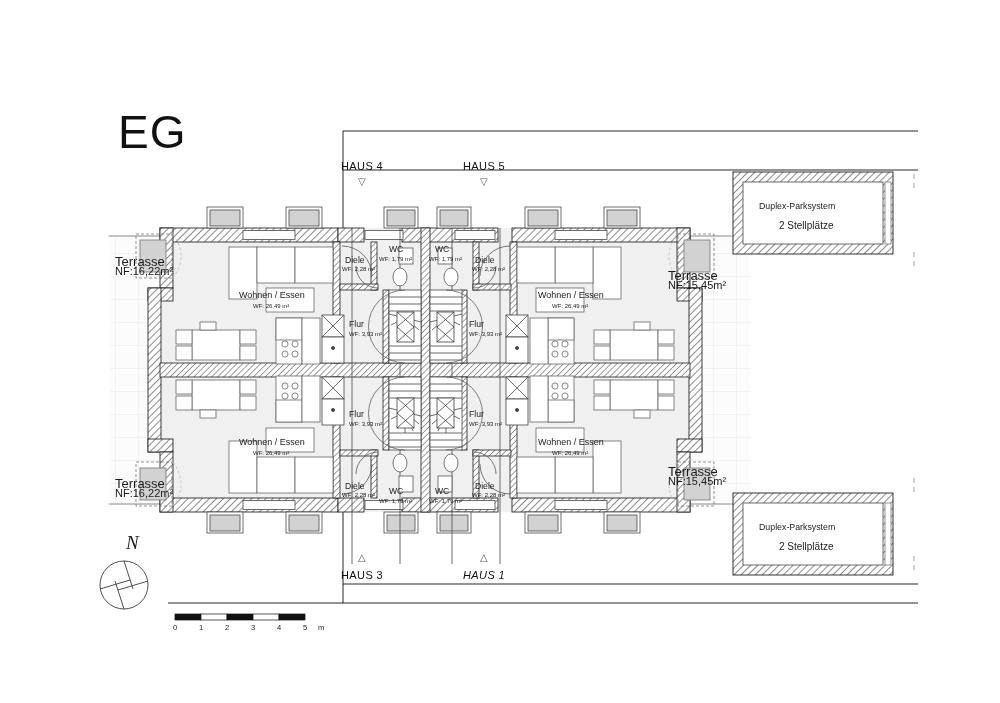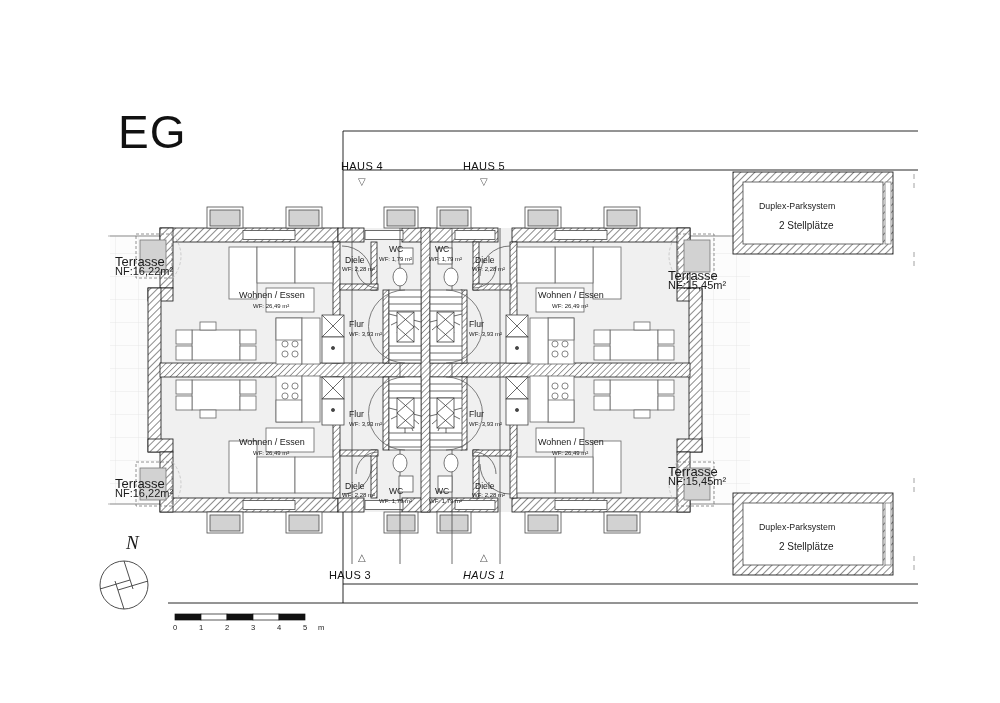--- a/index.html
+++ b/index.html
@@ -14,21 +14,21 @@
   
   #eg-title{
     left:118px;top:105px;font-size:46px;letter-spacing:1px;
     font-weight:400;color:#111;text-align:right;
   }
 
   
   .haus-label{font-size:11px;letter-spacing:0.4px;color:#111;}
   #haus4{left:341px;top:160px;}
   #haus2{left:463px;top:160px;}
-  #haus3{left:329px;top:569px;}
+  #haus3{left:341px;top:569px;}
   #haus1{left:463px;top:569px;font-style:italic;}
 
   
   .room-name{font-size:8.6px;color:#1a1a1a;text-align:center;}
   .room-area{font-size:6.0px;color:#1a1a1a;text-align:center;}
   .room-name.big{font-size:9.0px;}
   .terr-name{font-size:13px;}
   .terr-area{font-size:11px;}
 
   

